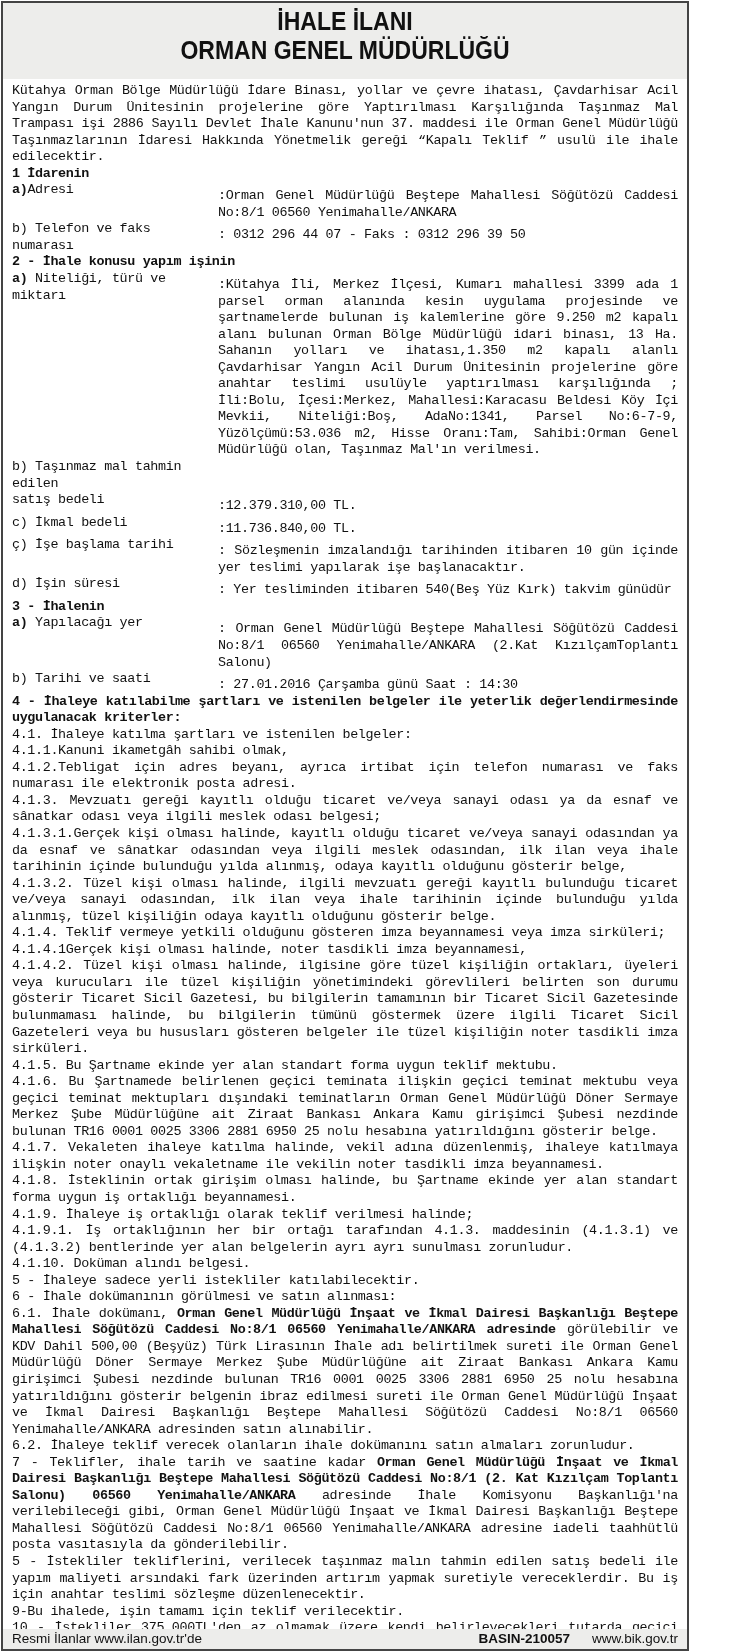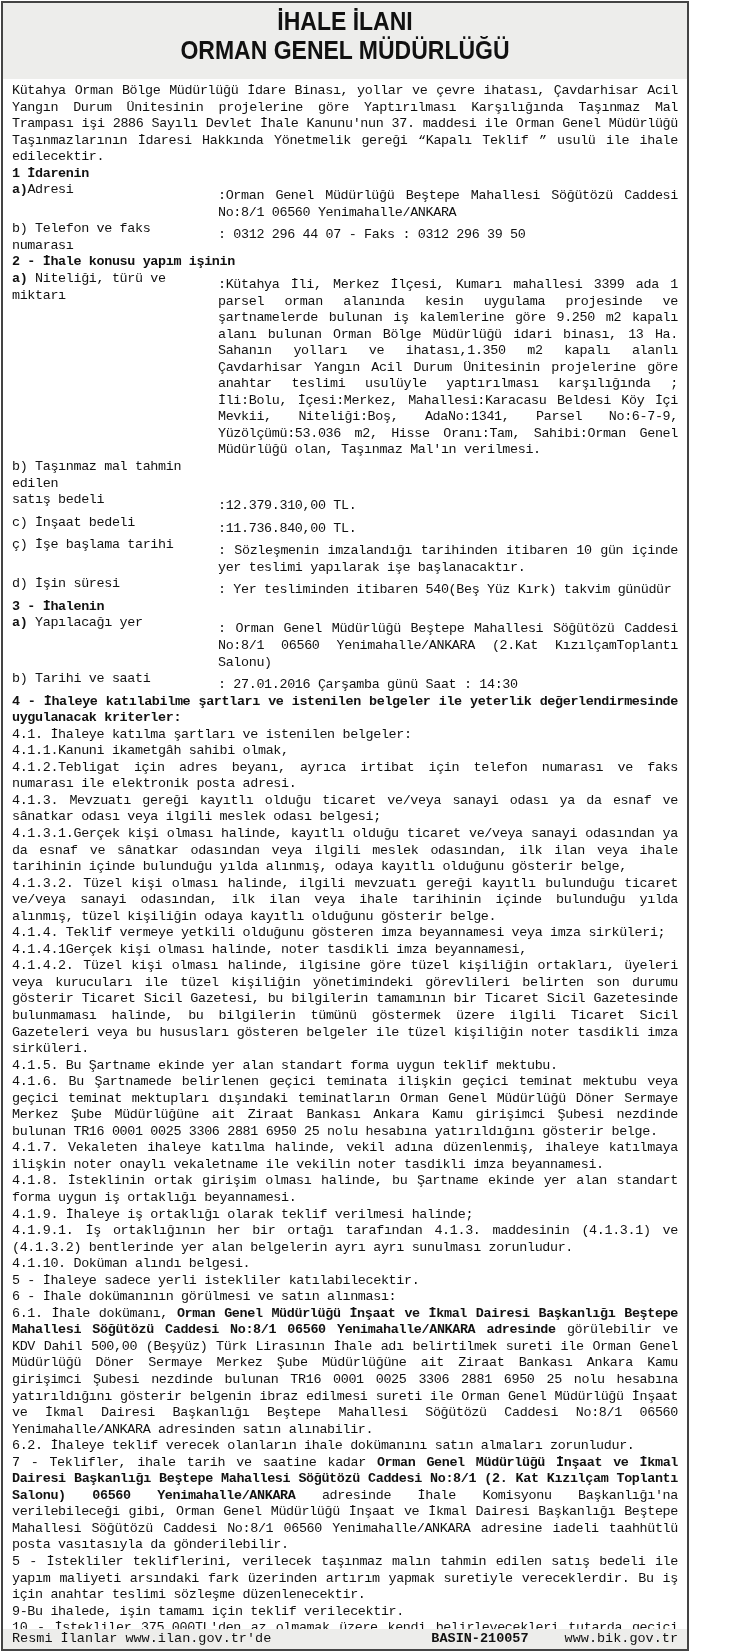--- a/index.html
+++ b/index.html
@@ -21,25 +21,25 @@
     letter-spacing:-0.35px;
   }
   .content p { margin:0; text-align:justify; }
   .row { display:flex; }
   .row .lbl { width:206px; flex:none; }
   .row .val { flex:1; text-align:justify;margin-top:6px; }
   b { font-weight:bold; }
   .sec { font-weight:bold; }
   .footer {
     position:absolute; left:0; right:0; bottom:0; height:20px; background:#ededeb;
-    font-family:Liberation Mono, monospace; font-size:13.5px; line-height:20px; color:#111;
+    font-family:Liberation Sans, sans-serif; font-size:13.5px; line-height:20px; color:#111;
     display:flex; padding:0 9px; box-sizing:border-box;
   }
   .footer .left { flex:1; }
-  .footer .code { font-weight:bold; margin-right:36px; }
+  .footer .code { font-weight:bold; margin-right:22px; }
 </style>
 </head>
 <body>
 
 <div class="box">
   <div class="header">
     <div class="t1">İHALE İLANI</div>
     <div class="t2">ORMAN GENEL MÜDÜRLÜĞÜ</div>
   </div>
 
@@ -63,21 +63,21 @@
     </div>
     <div class="row">
       <span class="lbl">b) Taşınmaz mal tahmin edilen</span>
       <span class="val"></span>
     </div>
     <div class="row">
       <span class="lbl">satış bedeli</span>
       <span class="val">:12.379.310,00 TL.</span>
     </div>
     <div class="row">
-      <span class="lbl">c) İnşaat bedeli</span>
+      <span class="lbl">c) İkmal bedeli</span>
       <span class="val">:11.736.840,00 TL.</span>
     </div>
     <div class="row">
       <span class="lbl">ç) İşe başlama tarihi</span>
       <span class="val">: Sözleşmenin imzalandığı tarihinden itibaren 10 gün içinde yer teslimi yapılarak işe başlanacaktır.</span>
     </div>
     <div class="row">
       <span class="lbl">d) İşin süresi</span>
       <span class="val">: Yer tesliminden itibaren 540(Beş Yüz Kırk) takvim günüdür</span>
     </div>

